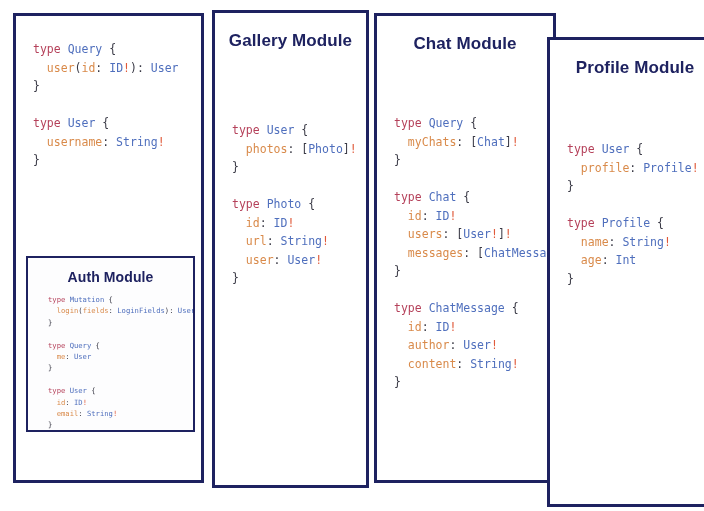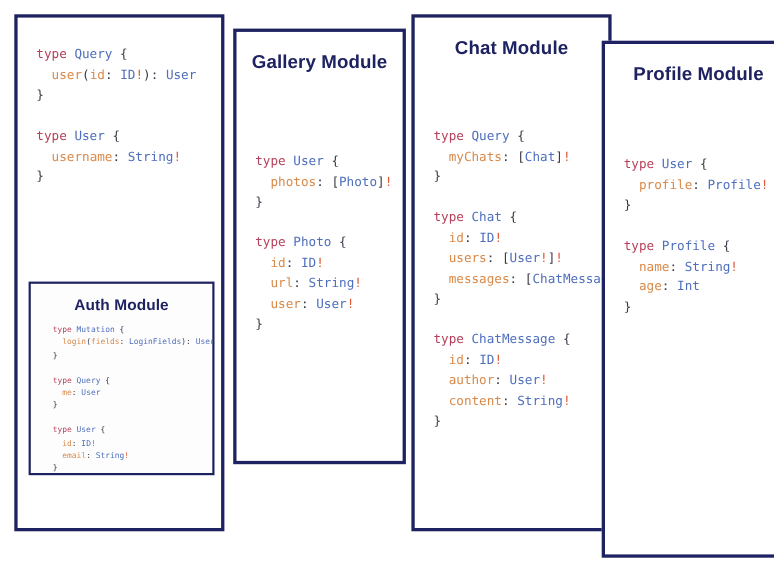--- a/index.html
+++ b/index.html
@@ -22,21 +22,21 @@
   }
 
   
   .panel {
     position: absolute;
     background: #ffffff;
     border: 3px solid #1e2260;
     box-sizing: border-box;
   }
   .panel-user    { left: 13px;  top: 13px;  width: 191px; height: 470px; }
-  .panel-gallery { left: 212px; top: 26px;  width: 157px; height: 396px; }
+  .panel-gallery { left: 212px; top: 10px;  width: 157px; height: 478px; }
   .panel-chat    { left: 374px; top: 13px;  width: 182px; height: 470px; }
   .panel-profile { left: 547px; top: 13px;  width: 176px; height: 470px; margin-top: 24px; }
 
   .panel-title {
     text-align: center;
     font-weight: bold;
     font-size: 17px;
     color: #1e2260;
     letter-spacing: 0.1px;
     margin-top: 18px;

